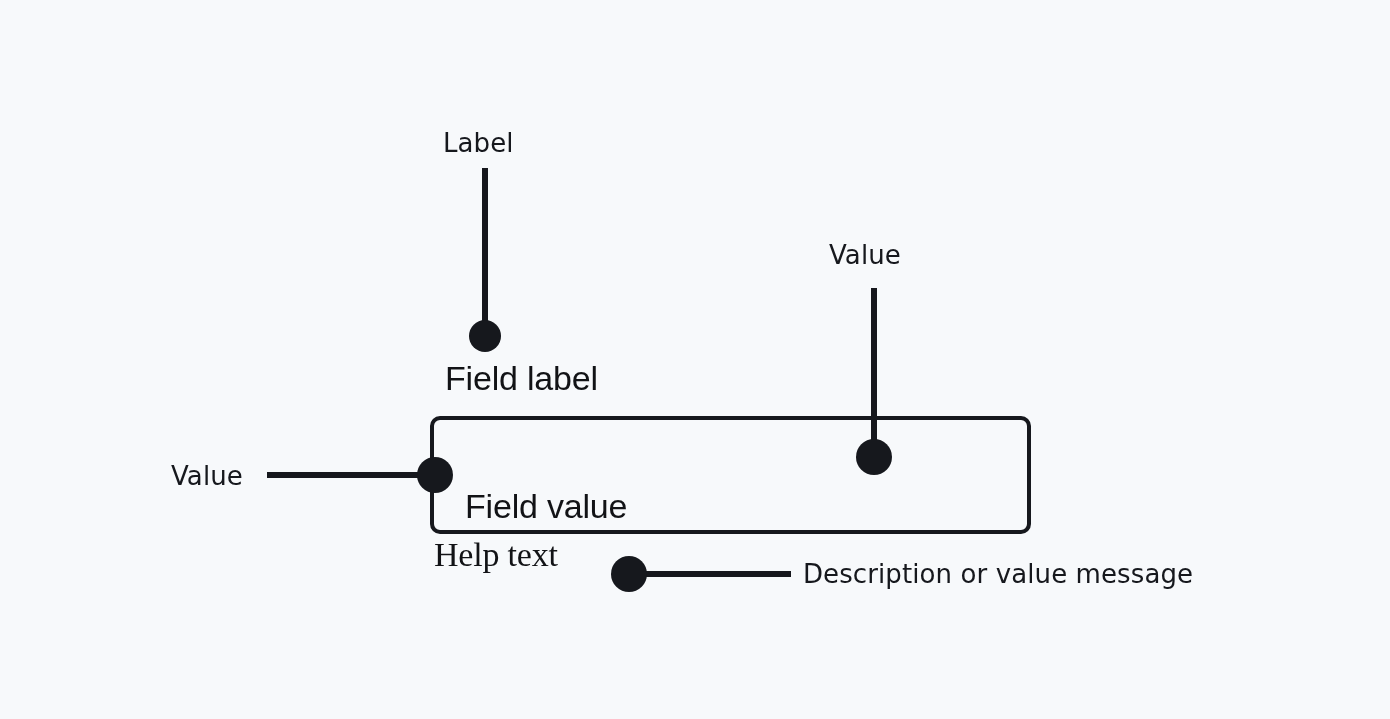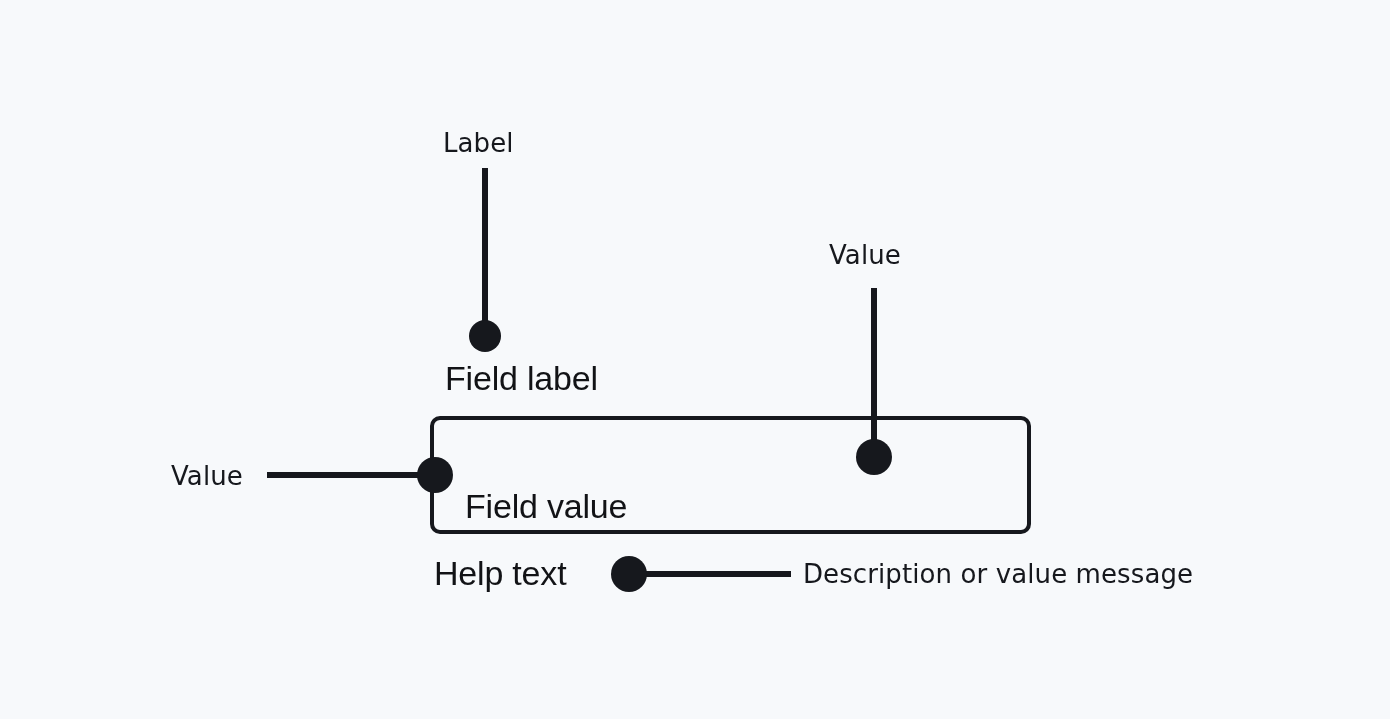--- a/index.html
+++ b/index.html
@@ -43,21 +43,21 @@
     white-space: nowrap;
     letter-spacing: -0.2px;
   }
   #label-anno   { left: 443px; top: 128px; }
   #input-anno   { left: 829px; top: 240px; }
   #value-anno   { left: 171px; top: 461px; text-align: center; }
   #desc-anno    { left: 803px; top: 559px; }
 
   #field-label-text { left: 418px; top: 359px; margin-left: 27px; }
   #field-value-text { left: 465px; top: 455px; margin-top: 32px; }
-  #help-text-text   { left: 434px; top: 554px; }
+  #help-text-text   { left: 434px; top: 536px; font-family: Liberation Serif, serif; }
 </style>
 </head>
 <body>
 
 <div id="stage">
 
   <svg id="diagram-svg" viewBox="0 0 1390 719">
 
     <rect x="432" y="418" width="597" height="114" rx="8" ry="8" fill="none" stroke="#16181d" stroke-width="4"></rect>
 

